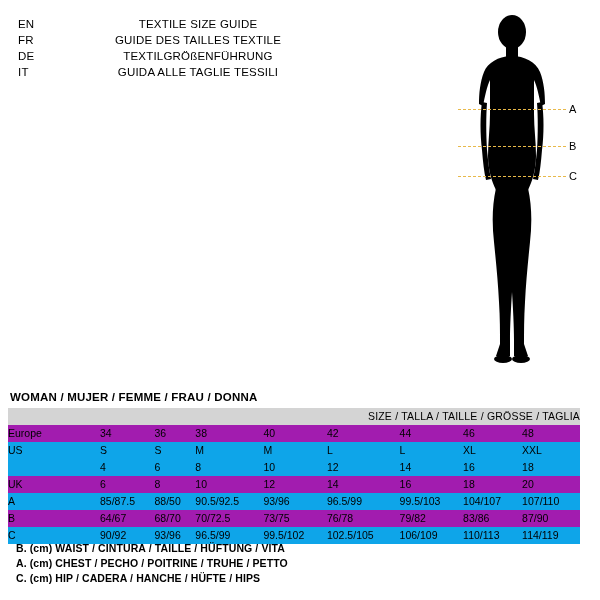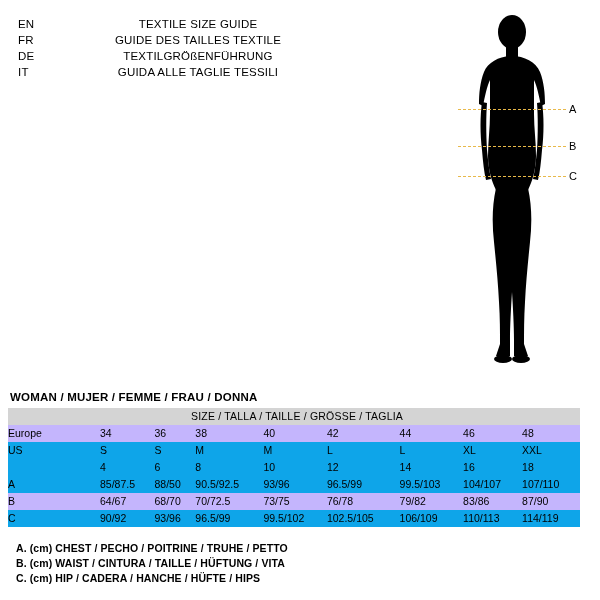--- a/index.html
+++ b/index.html
@@ -102,30 +102,30 @@
   table.size-table th,
   table.size-table td {
     padding: 2px 0 2px 0;
     font-weight: normal;
     line-height: 13px;
   }
   tr.head-row {
     background: #d4d4d4;
   }
   tr.head-row th {
-    text-align: center;
+    text-align: right;
     padding-left: 6px;
     font-size: 10.5px;
     letter-spacing: 0.2px;
   }
   tr.alt {
     background: #0ea5e9;
   }
   tr.plain {
-    background: #c4b5fd;
+    background: #a21caf;
   }
   td.label-col {
     text-align: left;
     padding-left: 6px;
     width: 92px;
   }
   td.val {
   }
 
   
@@ -271,20 +271,31 @@
           <td class="label-col"></td>
           <td class="val">4</td>
           <td class="val">6</td>
           <td class="val">8</td>
           <td class="val">10</td>
           <td class="val">12</td>
           <td class="val">14</td>
           <td class="val">16</td>
           <td class="val">18</td>
         </tr>
+        <tr class="plain">
+          <td class="label-col">UK</td>
+          <td class="val">6</td>
+          <td class="val">8</td>
+          <td class="val">10</td>
+          <td class="val">12</td>
+          <td class="val">14</td>
+          <td class="val">16</td>
+          <td class="val">18</td>
+          <td class="val">20</td>
+        </tr>
         <tr class="alt">
           <td class="label-col">A</td>
           <td class="val">85/87.5</td>
           <td class="val">88/50</td>
           <td class="val">90.5/92.5</td>
           <td class="val">93/96</td>
           <td class="val">96.5/99</td>
           <td class="val">99.5/103</td>
           <td class="val">104/107</td>
           <td class="val">107/110</td>
@@ -309,18 +320,18 @@
           <td class="val">102.5/105</td>
           <td class="val">106/109</td>
           <td class="val">110/113</td>
           <td class="val">114/119</td>
         </tr>
       </tbody>
     </table>
   </div>
 
   <div class="legend">
+    <div class="legend-row">B. (cm) WAIST / CINTURA / TAILLE / HÜFTUNG / VITA</div>
     <div class="legend-row">A. (cm) CHEST / PECHO / POITRINE / TRUHE / PETTO</div>
-    <div class="legend-row">B. (cm) WAIST / CINTURA / TAILLE / HÜFTUNG / VITA</div>
     <div class="legend-row">C. (cm) HIP / CADERA / HANCHE / HÜFTE / HIPS</div>
   </div>
 
 </div>
 
 </body></html>

